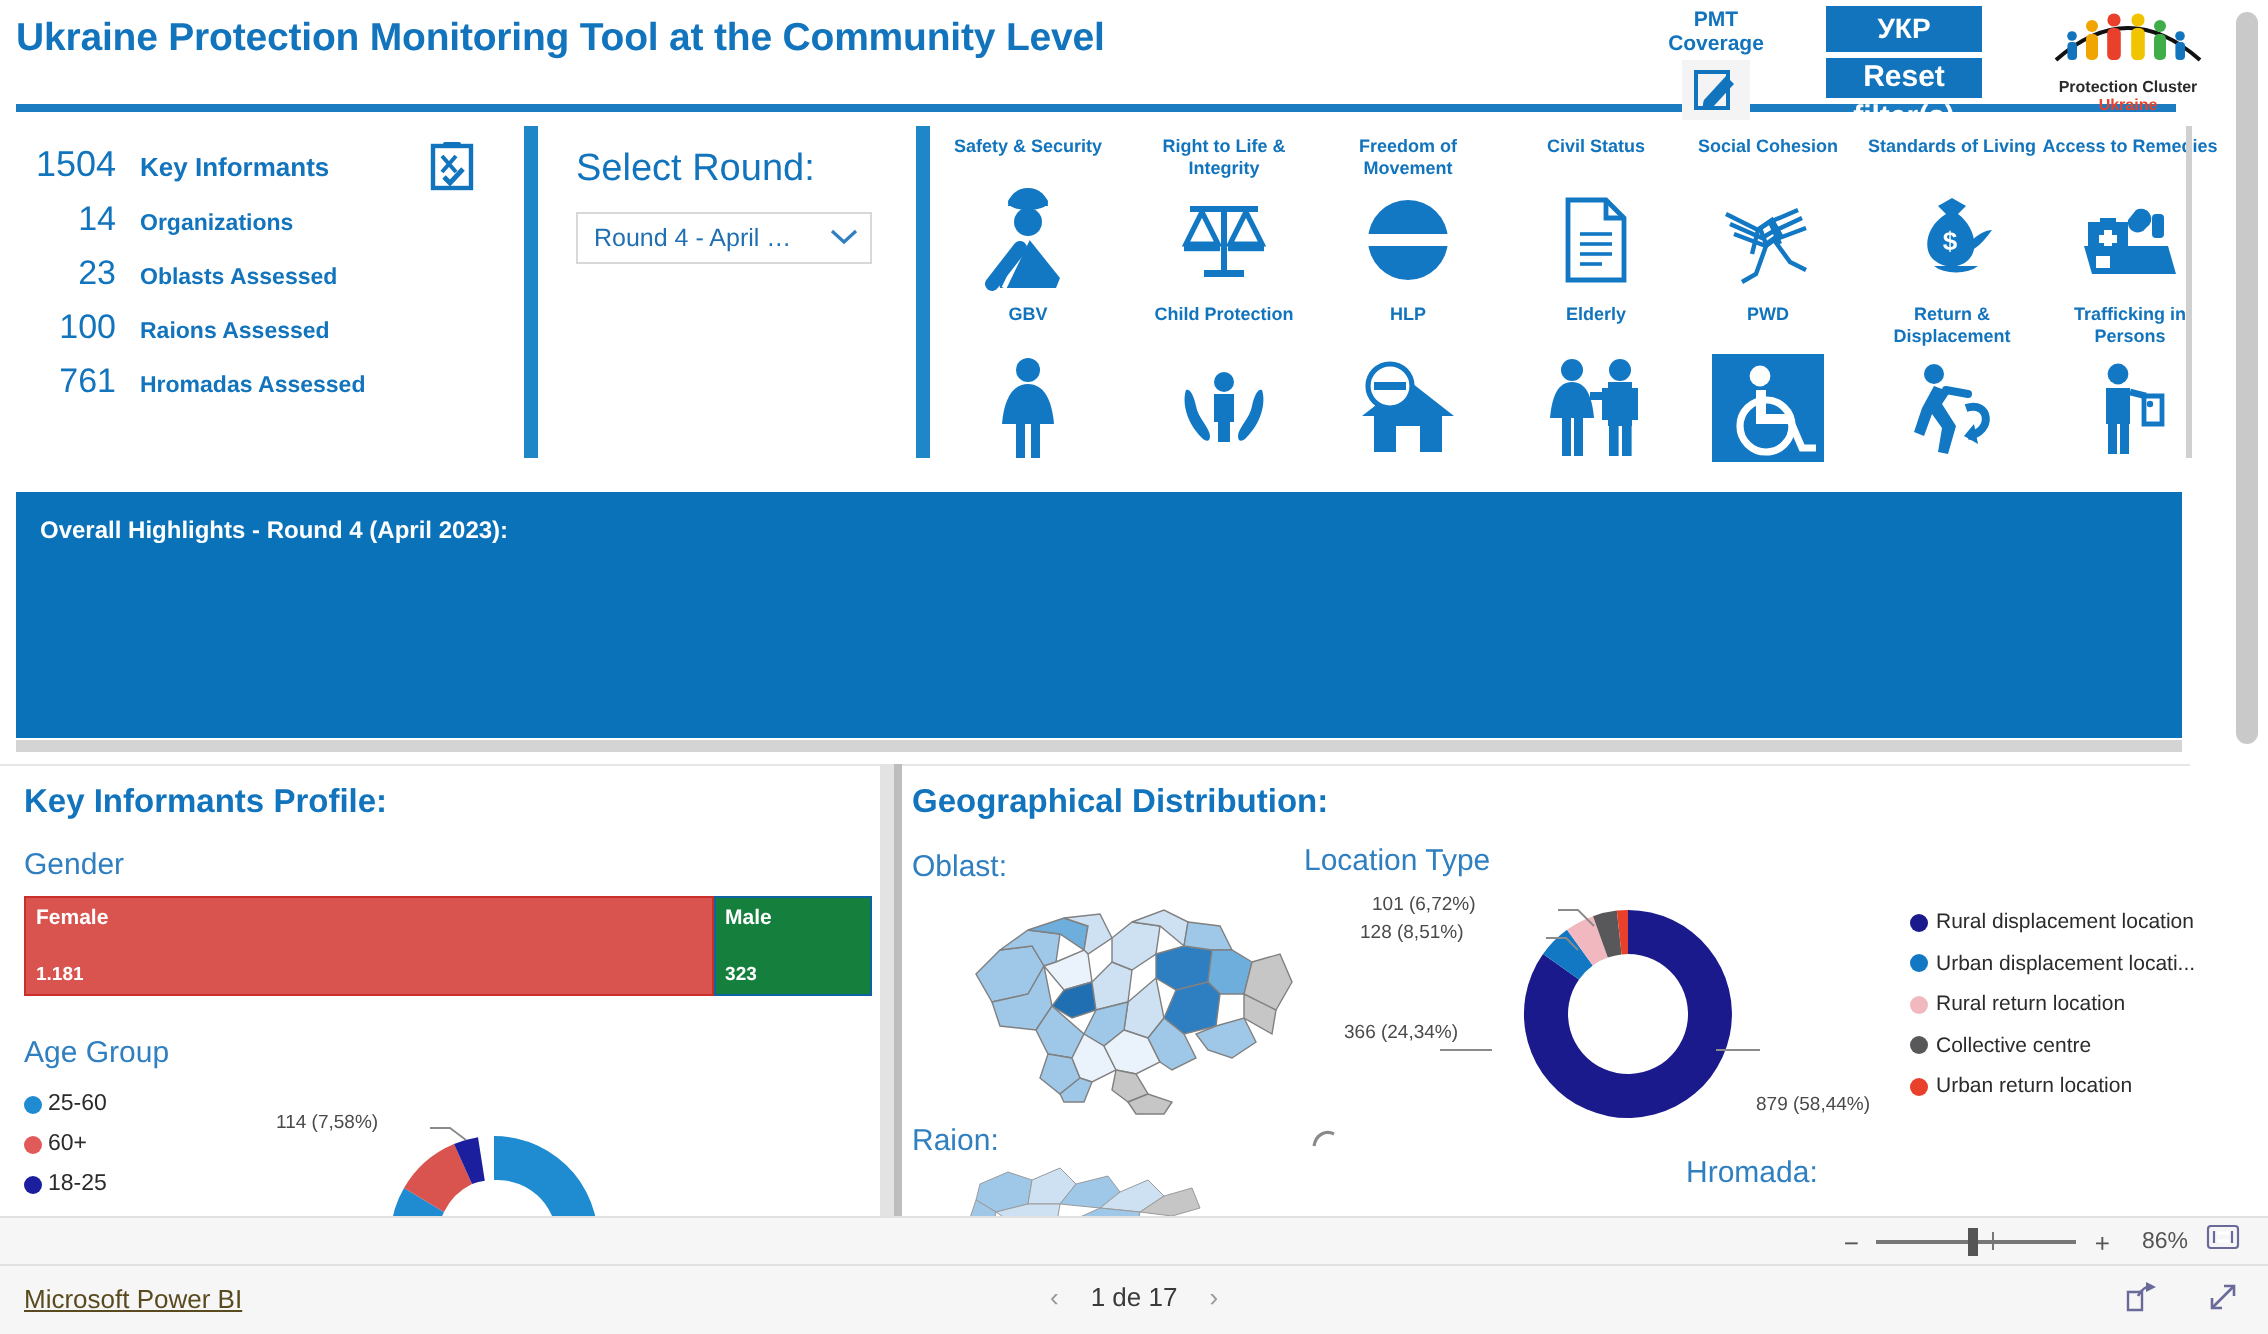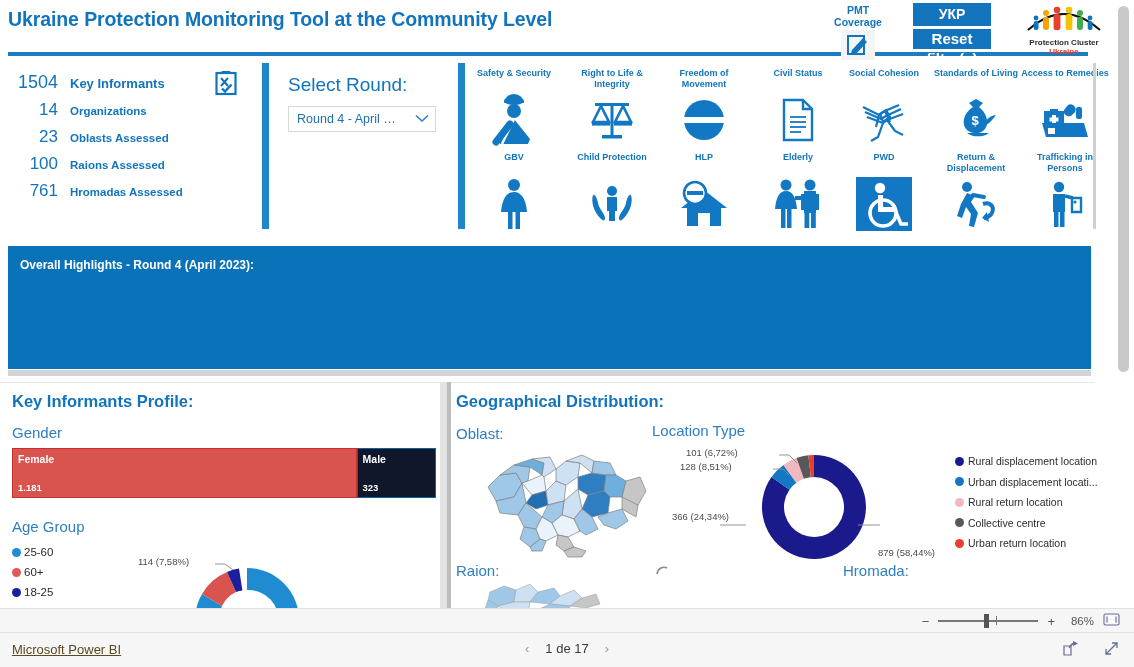--- a/index.html
+++ b/index.html
@@ -84,37 +84,37 @@
   .panel-gap{position:absolute;left:440px;top:382px;width:7px;height:228px;background:#e3e3e3;}
   .panel-left-edge{position:absolute;left:447px;top:382px;width:4px;height:228px;background:#bdbdbd;}
 
   .sect-title{font-size:16.5px;font-weight:bold;color:#1274bc;}
   .sub-title{font-size:15px;color:#2f7fc1;font-weight:normal;}
 
   
   .gender-wrap{position:absolute;left:12px;top:448px;width:424px;height:50px;display:flex;}
   .gbar{position:relative;height:50px;box-sizing:border-box;}
   .gbar.female{background:#d9534f;width:400px;border:1px solid #c9302c;}
-  .gbar.male{background:#0f172a;width:92px;border:1px solid #0f63a3;}
+  .gbar.male{background:#15803d;width:92px;border:1px solid #0f63a3;}
   .gbar .nm{position:absolute;left:5px;top:4px;color:#fff;font-size:10.5px;font-weight:bold;}
   .gbar .vl{position:absolute;left:5px;bottom:4px;color:#fff;font-size:9.5px;font-weight:bold;}
 
   
   .age-legend{position:absolute;left:12px;top:546px;}
   .lg-item{display:flex;align-items:center;margin-bottom:8px;}
   .lg-dot{width:9px;height:9px;border-radius:50%;margin-right:3px;}
   .lg-txt{font-size:11.5px;color:#2b2b2b;}
 
   .age-donut{position:absolute;left:175px;top:560px;width:145px;height:60px;overflow:hidden;}
   .age-callout{position:absolute;left:138px;top:556px;font-size:9.5px;color:#4a4a4a;white-space:nowrap;}
 
   
   .geo-oblast-lbl{position:absolute;left:456px;top:425px;}
   .geo-raion-lbl{position:absolute;left:456px;top:562px;}
-  .geo-hromada-lbl{position:absolute;left:843px;top:562px;}
+  .geo-hromada-lbl{position:absolute;left:843px;top:578px;}
   .loc-type-lbl{position:absolute;left:652px;top:422px;}
   .map-oblast{position:absolute;left:470px;top:447px;width:180px;height:110px;}
   .map-raion{position:absolute;left:470px;top:582px;width:190px;height:30px;overflow:hidden;}
 
   .donut-wrap{position:absolute;left:755px;top:448px;width:118px;height:118px;}
   .donut-lbl{position:absolute;font-size:9.5px;color:#4a4a4a;white-space:nowrap;}
   .donut-legend{position:absolute;left:955px;top:455px;}
   .dl-item{display:flex;align-items:center;margin-bottom:8.5px;}
   .dl-dot{width:9px;height:9px;border-radius:50%;margin-right:4px;flex:none;}
   .dl-txt{font-size:10.5px;color:#2b2b2b;white-space:nowrap;}

